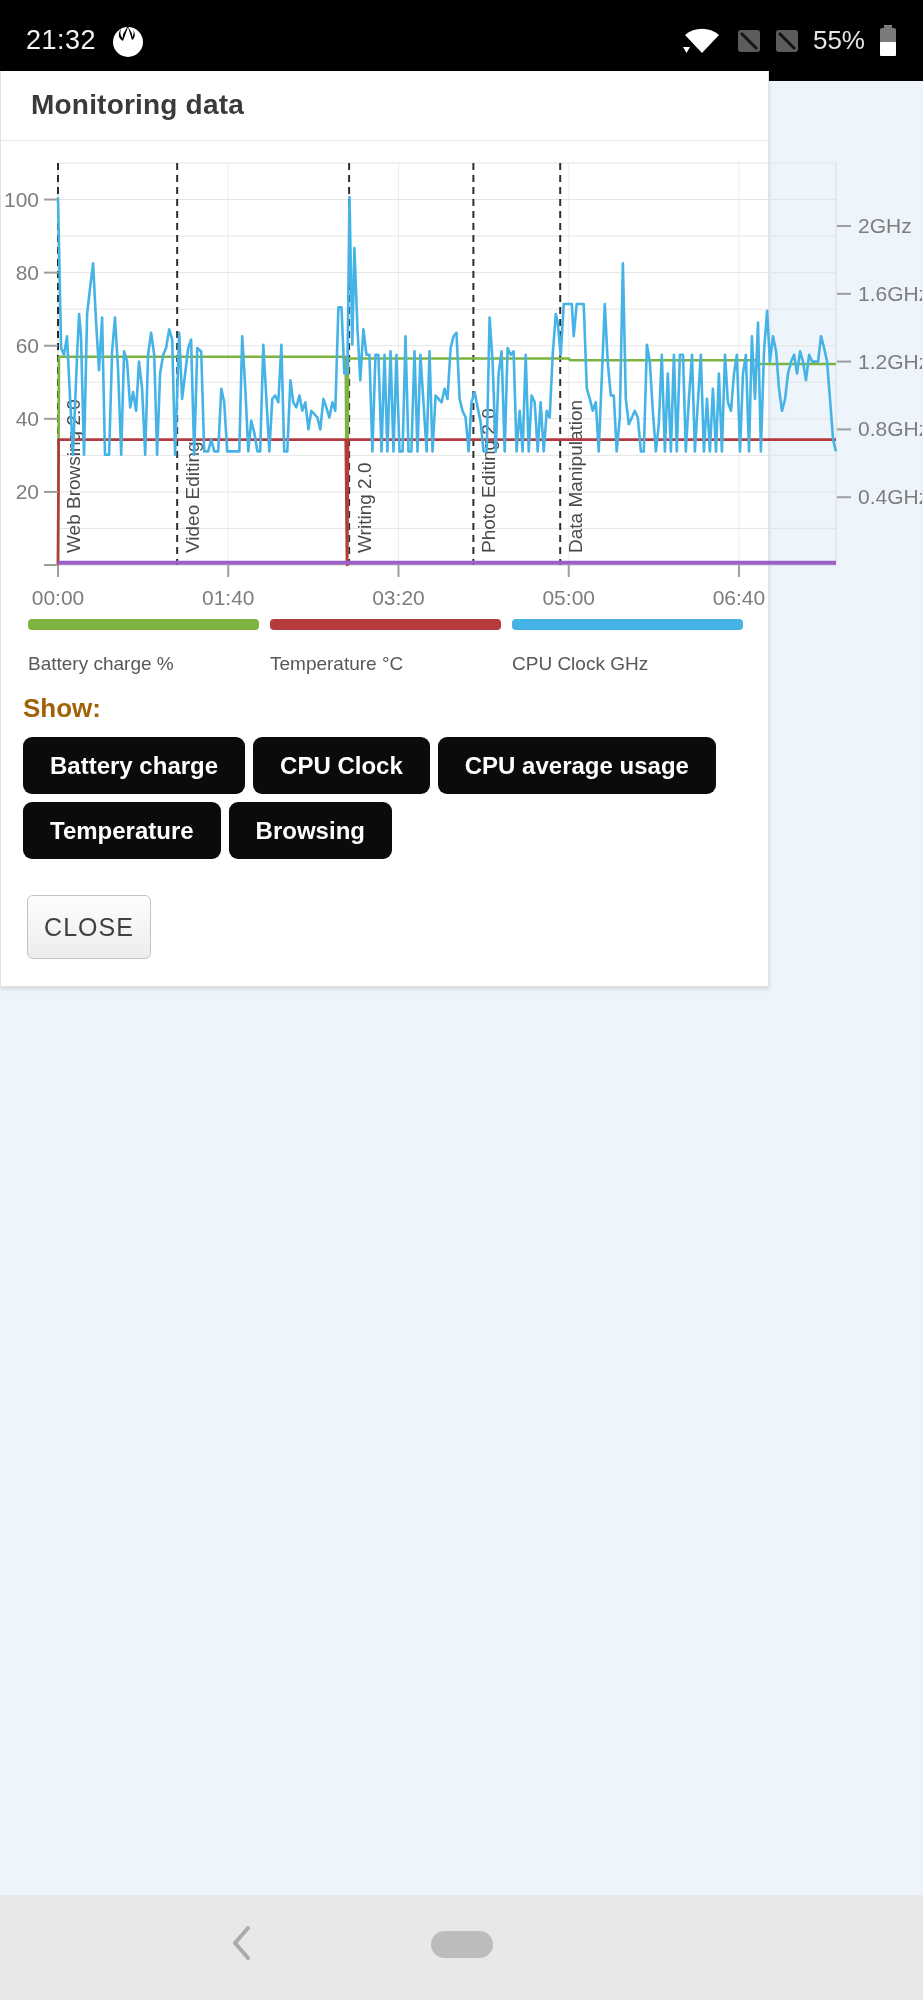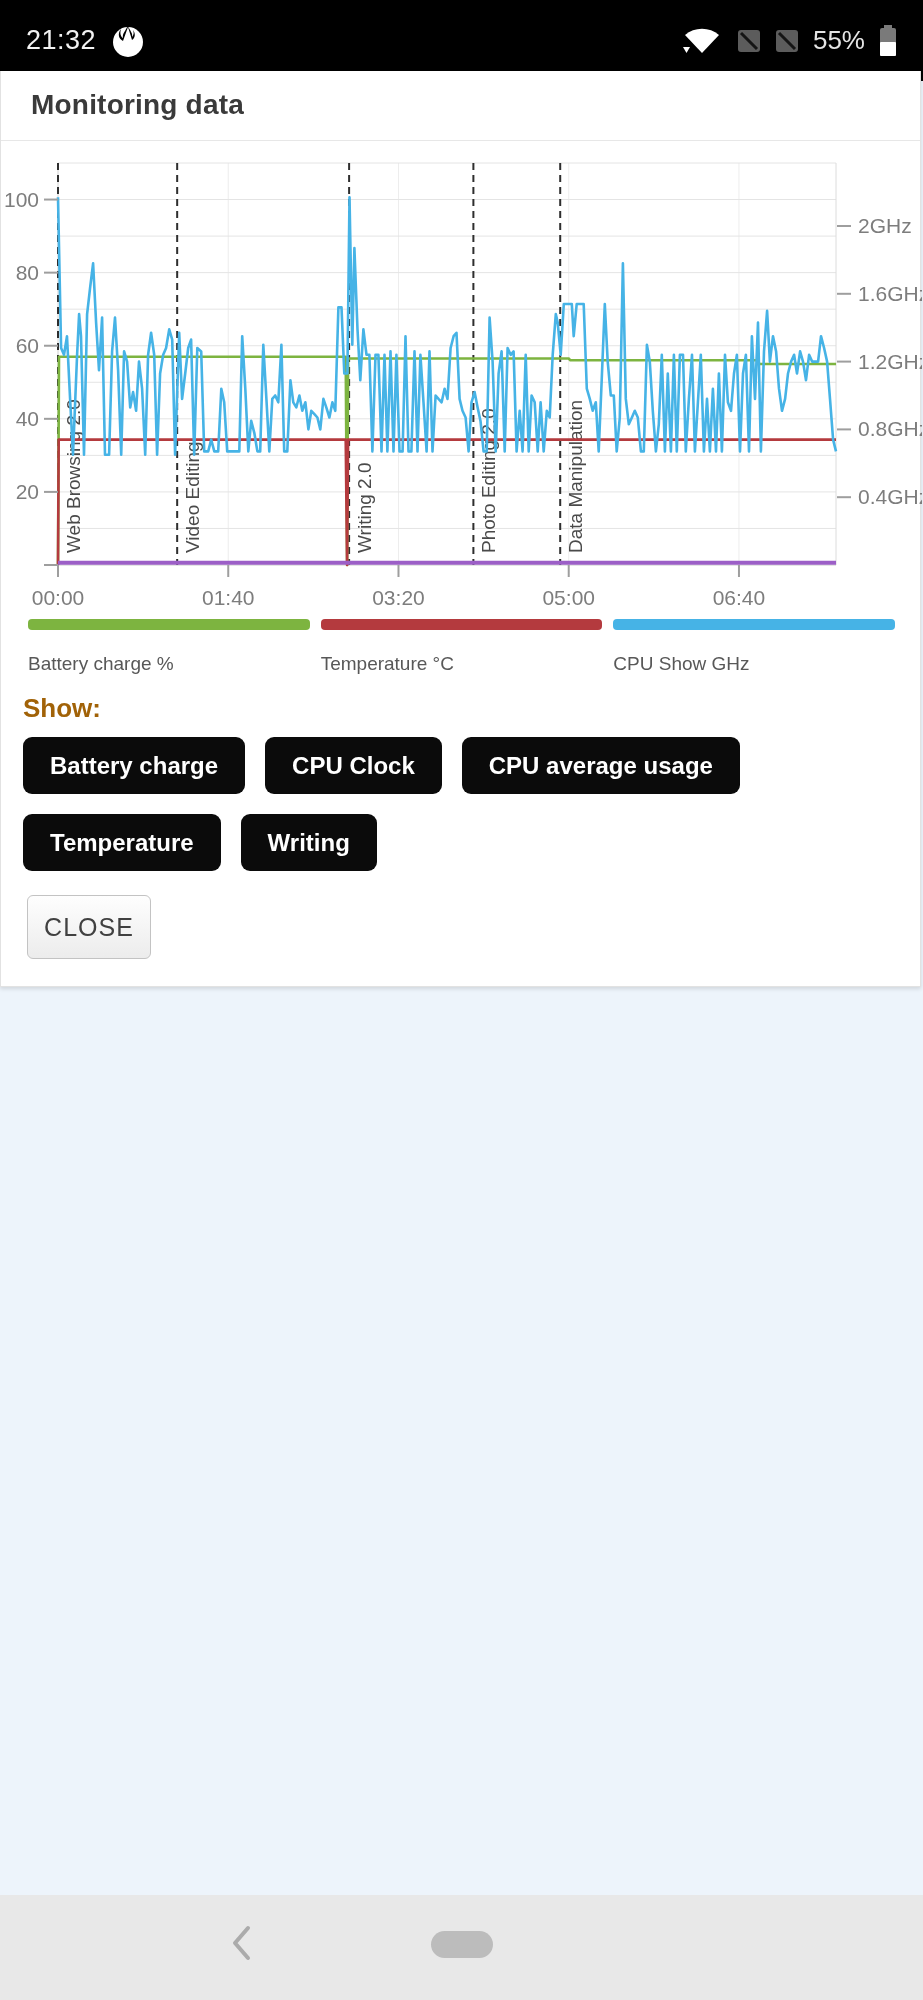--- a/index.html
+++ b/index.html
@@ -9,42 +9,42 @@
   
   .statusbar{position:absolute;top:0;left:0;width:923px;height:81px;background:#000;
              display:flex;align-items:center;justify-content:space-between;
              padding:0 26px;box-sizing:border-box;}
   .sb-left,.sb-right{display:flex;align-items:center;gap:14px;}
   .sb-time{color:#f2f2f2;font-size:27px;letter-spacing:.5px;}
   .sb-pct{color:#e5e5e5;font-size:26px;}
   .sb-icon{display:inline-flex;align-items:center;}
 
   
-  .card{position:absolute;top:71px;left:0;width:921px;height:916px;background:#fff;
+  .card{position:absolute;top:71px;left:0;width:769px;height:916px;background:#fff;
         border:1px solid #e2e2e2;border-top:none;box-sizing:border-box;
         box-shadow:0 2px 4px rgba(0,0,0,.12);}
   .card-header{position:absolute;top:0;left:0;right:0;height:69px;
                border-bottom:1px solid #e7e7e7;}
   .card-title{position:absolute;left:30px;top:18px;font-size:28px;font-weight:600;
               color:#3a3a3a;letter-spacing:.2px;}
 
   .chart-wrap{position:absolute;top:69px;left:0;width:921px;height:470px;}
   .chart-wrap svg{display:block;}
 
   
   .legend{position:absolute;top:548px;left:27px;right:25px;display:flex;gap:11px;}
   .legend-item{flex:1;}
   .legend-swatch{height:11px;border-radius:4px;}
   .legend-label{display:block;margin-top:23px;font-size:19px;color:#585858;}
 
   
   .show-heading{position:absolute;top:622px;left:22px;font-size:26px;font-weight:600;
                 color:#a16207;}
   .toggle-row{position:absolute;top:666px;left:22px;right:22px;display:flex;
-              flex-wrap:wrap;gap:20px;}
+              flex-wrap:wrap;gap:8px;}
   .toggle-btn{height:57px;background:#0b0b0b;color:#fff;border:none;border-radius:9px;
               font-family:inherit;font-size:24px;font-weight:700;padding:0 27px;
               display:flex;align-items:center;cursor:pointer;}
   .close-btn{position:absolute;top:824px;left:26px;width:124px;height:64px;
              background:linear-gradient(#fefefe,#ececec);border:1px solid #c3c3c3;
              border-radius:6px;font-family:inherit;font-size:25px;font-weight:500;
              color:#414141;letter-spacing:1px;cursor:pointer;}
 
   
   .navbar{position:absolute;left:0;top:1895px;width:923px;height:105px;background:#e8e8e8;}
@@ -174,32 +174,32 @@
     <div class="legend-item">
       <div class="legend-swatch" style="background-color: rgb(125, 180, 64);"></div>
       <span class="legend-label">Battery charge %</span>
     </div>
     <div class="legend-item">
       <div class="legend-swatch" style="background-color: rgb(180, 58, 62);"></div>
       <span class="legend-label">Temperature °C</span>
     </div>
     <div class="legend-item">
       <div class="legend-swatch" style="background-color: rgb(70, 179, 230);"></div>
-      <span class="legend-label">CPU Show GHz</span>
+      <span class="legend-label">CPU Clock GHz</span>
     </div>
   </div>
 
   <div class="show-heading">Show:</div>
 
   <div class="toggle-row">
     <button class="toggle-btn">Battery charge</button>
     <button class="toggle-btn">CPU Clock</button>
     <button class="toggle-btn">CPU average usage</button>
     <button class="toggle-btn">Temperature</button>
-    <button class="toggle-btn">Writing</button>
+    <button class="toggle-btn">Browsing</button>
   </div>
 
   <button class="close-btn">CLOSE</button>
 </div>
 
 <div class="navbar">
   <span class="nav-back">
     <svg width="26" height="40" viewBox="0 0 26 40">
       <polyline points="20,5 7,20 20,35" fill="none" stroke="#ababab" stroke-width="4" stroke-linecap="round" stroke-linejoin="round"></polyline>
     </svg>

